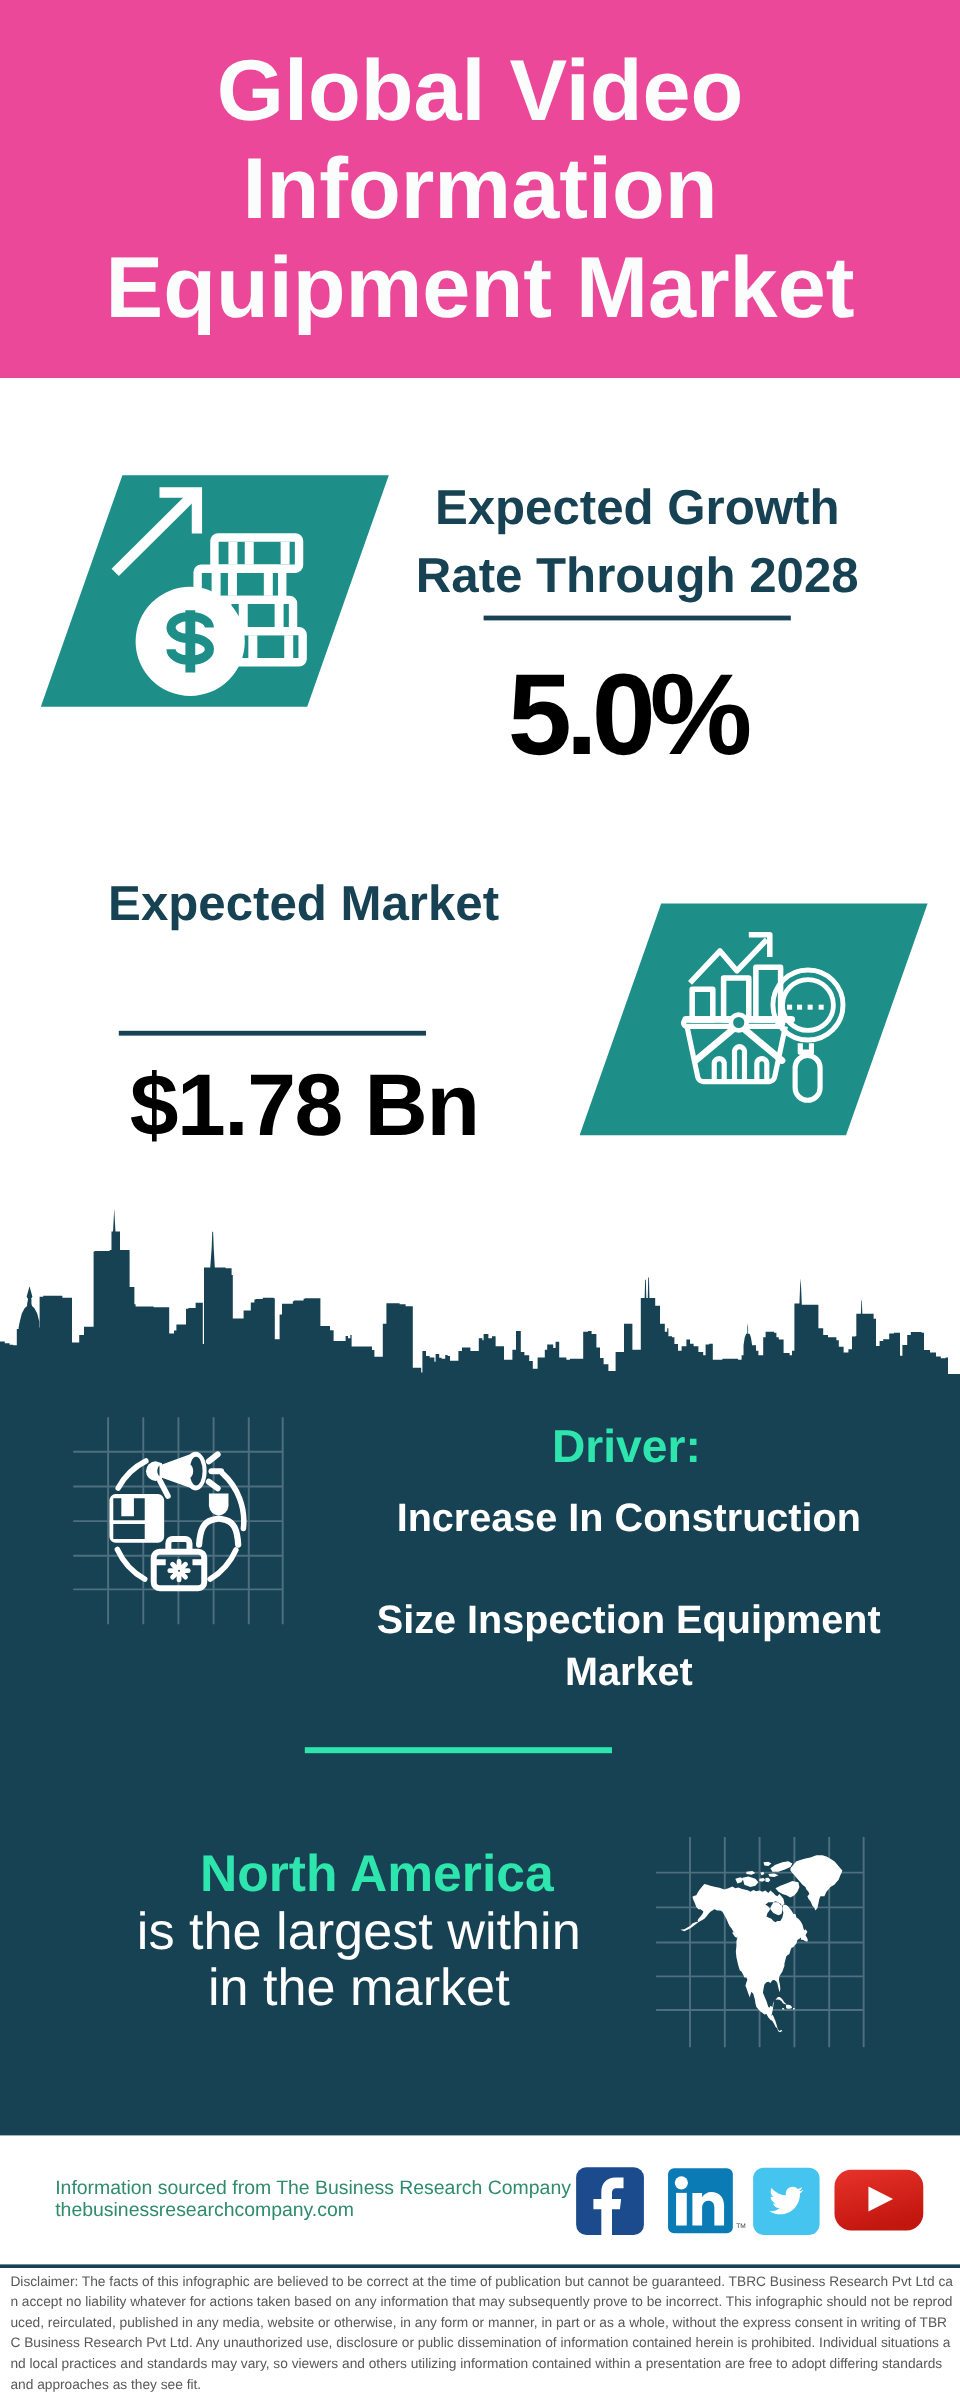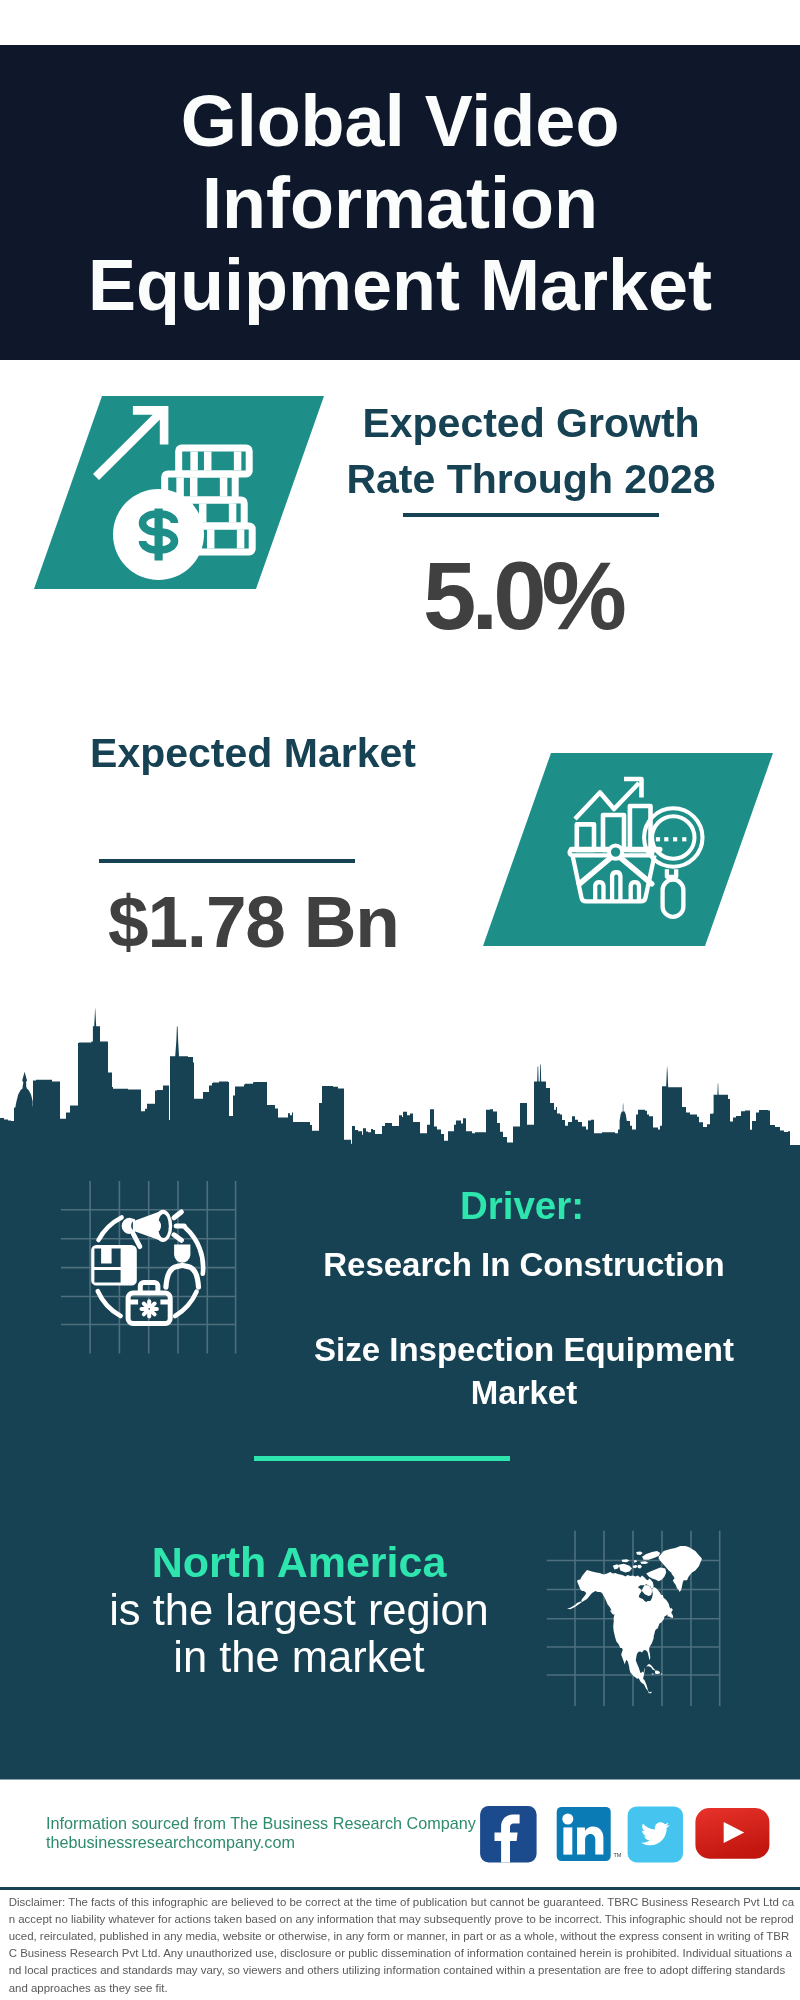--- a/index.html
+++ b/index.html
@@ -1,27 +1,27 @@
 <!DOCTYPE html>
 <html><head>
 <meta charset="utf-8">
 <style>
   * { margin:0; padding:0; box-sizing:border-box; }
   html,body { width:800px; height:2000px; }
   body { font-family:"Liberation Sans", sans-serif; background:#ffffff; overflow:hidden; }
   .page { position:relative; width:800px; height:2000px; background:#ffffff; overflow:hidden; }
 
   
-  .header { position:absolute; left:0; top:0; width:800px; height:315px; background:#0f172a;margin-top:45px; }
+  .header { position:absolute; left:0; top:0; width:800px; height:315px; background:#ec4899; }
   .header h1 { position:absolute; left:0; top:35px; width:800px; color:#fbfcfc;
                font-size:72px; font-weight:bold; line-height:82px; text-align:center; }
   .stat-title { position:absolute; color:#174253; font-weight:bold; font-size:41px;
                 line-height:56px; text-align:center; }
   .rule { position:absolute; background:#174253; height:4px; width:256px; }
-  .stat-value { position:absolute; color:#404040; font-weight:bold; text-align:center;
+  .stat-value { position:absolute; color:#000000; font-weight:bold; text-align:center;
                 line-height:1; }
   .driver-label { position:absolute; color:#2ee5ae; font-weight:bold; font-size:40px;
                   text-align:center; line-height:1; }
   .driver-text { position:absolute; color:#ffffff; font-weight:bold; font-size:34px;
                  line-height:43px; text-align:center; }
   .green-rule { position:absolute; background:#2ee5ae; height:5px; width:256px; }
   .region-name { position:absolute; color:#2ee5ae; font-weight:bold; font-size:40px;
                  text-align:center; line-height:1; }
   .region-desc { position:absolute; color:#ffffff; font-size:38px; line-height:48px;
                  text-align:center; font-weight:400; }
@@ -177,25 +177,25 @@
         <path d="M99.2,131.2 V146.6"></path>
         <path d="M91.5,138.9 H106.9"></path>
         <path d="M93.8,133.5 L104.6,144.3"></path>
         <path d="M104.6,133.5 L93.8,144.3"></path>
         <circle cx="99.2" cy="138.9" r="2.6" fill="#174253" stroke-width="3.6"></circle>
       </g>
     </g>
   </svg>
 
   <div class="driver-label" style="left:322px; top:1187px; width:400px; font-size:38.5px;">Driver:</div>
-  <div class="driver-text" style="left:274px; top:1244px; width:500px; font-size:33px; line-height:42.5px;"><span>Research In Construction</span><br><br><span>Size Inspection Equipment</span><br><span>Market</span></div>
+  <div class="driver-text" style="left:274px; top:1244px; width:500px; font-size:33px; line-height:42.5px;"><span>Increase In Construction</span><br><br><span>Size Inspection Equipment</span><br><span>Market</span></div>
   <div class="green-rule" style="left:254px; top:1456px;"></div>
 
-  <div class="region-name" style="left:99px; top:1541px; width:400px; font-size:43px;">North America</div>
-  <div class="region-desc" style="left:49px; top:1587px; width:500px; font-size:43.5px; line-height:47px;"><span>is the largest region</span><br><span>in the market</span></div>
+  <div class="region-name" style="left:114px; top:1541px; width:400px; font-size:43px;">North America</div>
+  <div class="region-desc" style="left:49px; top:1587px; width:500px; font-size:43.5px; line-height:47px;"><span>is the largest within</span><br><span>in the market</span></div>
 
   <svg width="240" height="200" viewBox="540 1520 240 200" style="position:absolute;left:540px;top:1520px;">
     <g stroke="#4e6f7e" stroke-width="1.6">
       <path d="M575,1530.8 V1706 M604,1530.8 V1706 M633,1530.8 V1706 M662,1530.8 V1706 M691,1530.8 V1706 M719.7,1530.8 V1706"></path>
       <path d="M546.7,1560.5 H719.7 M546.7,1589.5 H719.7 M546.7,1618.7 H719.7 M546.7,1647 H719.7 M546.7,1675 H719.7"></path>
     </g>
     <g fill="#ffffff" fill-rule="evenodd">
       <path d="M577.0,1580.7 L578.7,1579.8 L580.3,1579.4 L581.2,1577.4 L582.8,1574.9 L585.3,1571.9 L587.0,1570.0 L589.5,1570.7 L592.0,1571.5 L596.2,1572.5 L599.5,1573.1 L603.7,1574.5 L607.0,1573.5 L610.3,1572.1 L612.8,1573.5 L615.3,1572.9 L617.8,1573.9 L621.2,1574.7 L623.7,1575.4 L625.3,1576.4 L627.8,1574.9 L630.3,1576.0 L632.8,1575.4 L635.3,1576.4 L637.8,1575.4 L640.3,1577.4 L642.0,1575.4 L644.5,1577.4 L646.2,1579.4 L647.8,1580.3 L649.5,1578.4 L651.2,1580.3 L652.8,1582.3 L653.7,1586.2 L652.0,1588.2 L650.3,1587.2 L648.7,1585.2 L646.2,1584.3 L644.5,1585.2 L642.8,1588.2 L641.2,1592.1 L639.5,1594.4 L638.7,1597.0 L640.3,1598.0 L642.8,1598.9 L644.5,1600.9 L646.2,1601.9 L647.8,1600.9 L650.3,1600.9 L652.0,1598.0 L652.8,1594.1 L652.0,1590.1 L652.8,1587.2 L654.5,1587.2 L656.2,1588.2 L657.8,1590.1 L659.5,1592.1 L661.2,1595.0 L662.8,1595.0 L663.7,1598.0 L665.3,1598.9 L667.0,1600.9 L668.7,1603.8 L669.5,1606.8 L670.3,1608.7 L671.2,1607.8 L672.8,1609.7 L671.2,1612.7 L668.7,1613.6 L666.2,1615.6 L664.5,1616.6 L663.7,1619.5 L662.0,1621.5 L661.2,1622.4 L659.5,1623.4 L658.7,1625.4 L657.8,1628.3 L656.2,1629.3 L655.3,1630.3 L654.5,1633.2 L653.7,1636.2 L653.7,1638.1 L652.0,1643.0 L649.5,1646.9 L649.1,1649.9 L649.9,1653.8 L650.3,1657.7 L649.5,1660.2 L648.7,1656.7 L647.8,1652.8 L647.0,1651.2 L645.3,1650.1 L643.7,1650.3 L642.0,1652.4 L640.3,1651.4 L638.7,1651.8 L637.0,1653.8 L636.2,1657.7 L635.8,1660.6 L637.4,1664.6 L638.7,1667.5 L640.3,1672.4 L641.2,1673.2 L642.0,1671.4 L643.7,1672.4 L644.5,1667.5 L644.7,1669.4 L644.1,1674.3 L643.2,1678.3 L642.8,1680.2 L643.7,1678.7 L644.5,1680.2 L646.2,1684.1 L647.4,1688.1 L648.2,1691.0 L649.5,1692.4 L651.2,1691.4 L652.0,1692.9 L652.6,1693.9 L651.6,1692.4 L650.3,1693.5 L648.7,1692.9 L647.4,1690.0 L646.2,1689.0 L645.3,1687.1 L643.7,1684.1 L642.0,1683.2 L640.3,1681.2 L638.7,1678.3 L637.0,1678.7 L635.3,1677.3 L633.7,1676.3 L632.0,1674.3 L630.3,1672.4 L629.5,1669.4 L629.1,1666.5 L627.8,1661.6 L626.2,1659.7 L625.3,1662.6 L624.9,1664.6 L623.7,1661.6 L622.0,1656.7 L621.2,1654.8 L622.0,1651.8 L622.8,1649.9 L622.0,1647.9 L620.3,1647.9 L619.5,1645.9 L617.8,1643.0 L616.6,1642.0 L615.3,1638.1 L613.7,1631.3 L613.2,1626.4 L613.7,1621.5 L613.7,1617.6 L614.5,1614.6 L612.8,1611.7 L611.2,1609.7 L609.5,1606.8 L607.8,1604.8 L607.0,1602.9 L605.3,1598.9 L603.7,1596.0 L602.0,1593.1 L600.3,1592.1 L597.8,1592.1 L595.3,1591.1 L593.7,1592.1 L592.0,1593.1 L590.3,1595.0 L588.7,1597.0 L587.0,1598.9 L585.3,1599.9 L583.7,1600.9 L582.0,1601.9 L581.2,1600.9 L582.0,1598.9 L583.7,1597.0 L585.3,1595.0 L586.2,1593.1 L585.3,1592.1 L583.7,1591.1 L582.0,1591.1 L580.3,1589.2 L579.5,1587.2 L578.7,1585.2 L577.8,1583.3 L577.0,1580.7 Z M637.8,1587.2 L639.5,1588.2 L641.2,1590.1 L642.8,1592.1 L644.5,1594.1 L646.2,1595.0 L648.7,1596.0 L651.2,1595.0 L652.0,1592.1 L651.6,1588.2 L650.3,1586.2 L647.8,1585.2 L645.3,1585.2 L642.8,1585.2 L640.3,1585.2 L637.8,1587.2 Z"></path>
       <path d="M679.5,1592.1 L681.2,1590.1 L682.0,1586.2 L682.8,1582.3 L683.7,1580.3 L685.3,1580.3 L687.0,1580.3 L688.7,1576.4 L690.3,1574.5 L692.0,1572.5 L695.3,1570.6 L697.0,1568.6 L698.7,1566.6 L699.5,1564.7 L700.3,1562.7 L701.2,1560.8 L702.0,1558.8 L700.3,1556.8 L698.7,1554.9 L697.0,1552.9 L695.3,1551.0 L692.0,1549.0 L688.7,1547.1 L685.3,1546.1 L680.3,1546.1 L675.3,1548.0 L670.3,1549.0 L667.0,1550.0 L663.7,1551.0 L662.0,1552.9 L660.3,1554.9 L658.7,1556.8 L658.7,1558.8 L660.3,1560.8 L662.0,1562.7 L663.7,1564.7 L665.3,1566.6 L667.0,1568.6 L668.7,1570.6 L671.2,1572.5 L672.0,1574.5 L673.7,1576.4 L674.5,1578.4 L672.8,1580.3 L673.7,1582.3 L675.3,1584.3 L676.2,1586.2 L677.0,1588.2 L678.7,1590.1 L679.5,1592.1 Z"></path>
       <path d="M646.2,1573.5 L650.3,1571.5 L655.3,1569.6 L660.3,1567.6 L665.3,1568.6 L666.2,1572.5 L664.5,1576.4 L662.0,1579.4 L658.7,1581.3 L655.3,1579.4 L652.0,1578.4 L648.7,1576.4 L646.2,1573.5 Z"></path>

